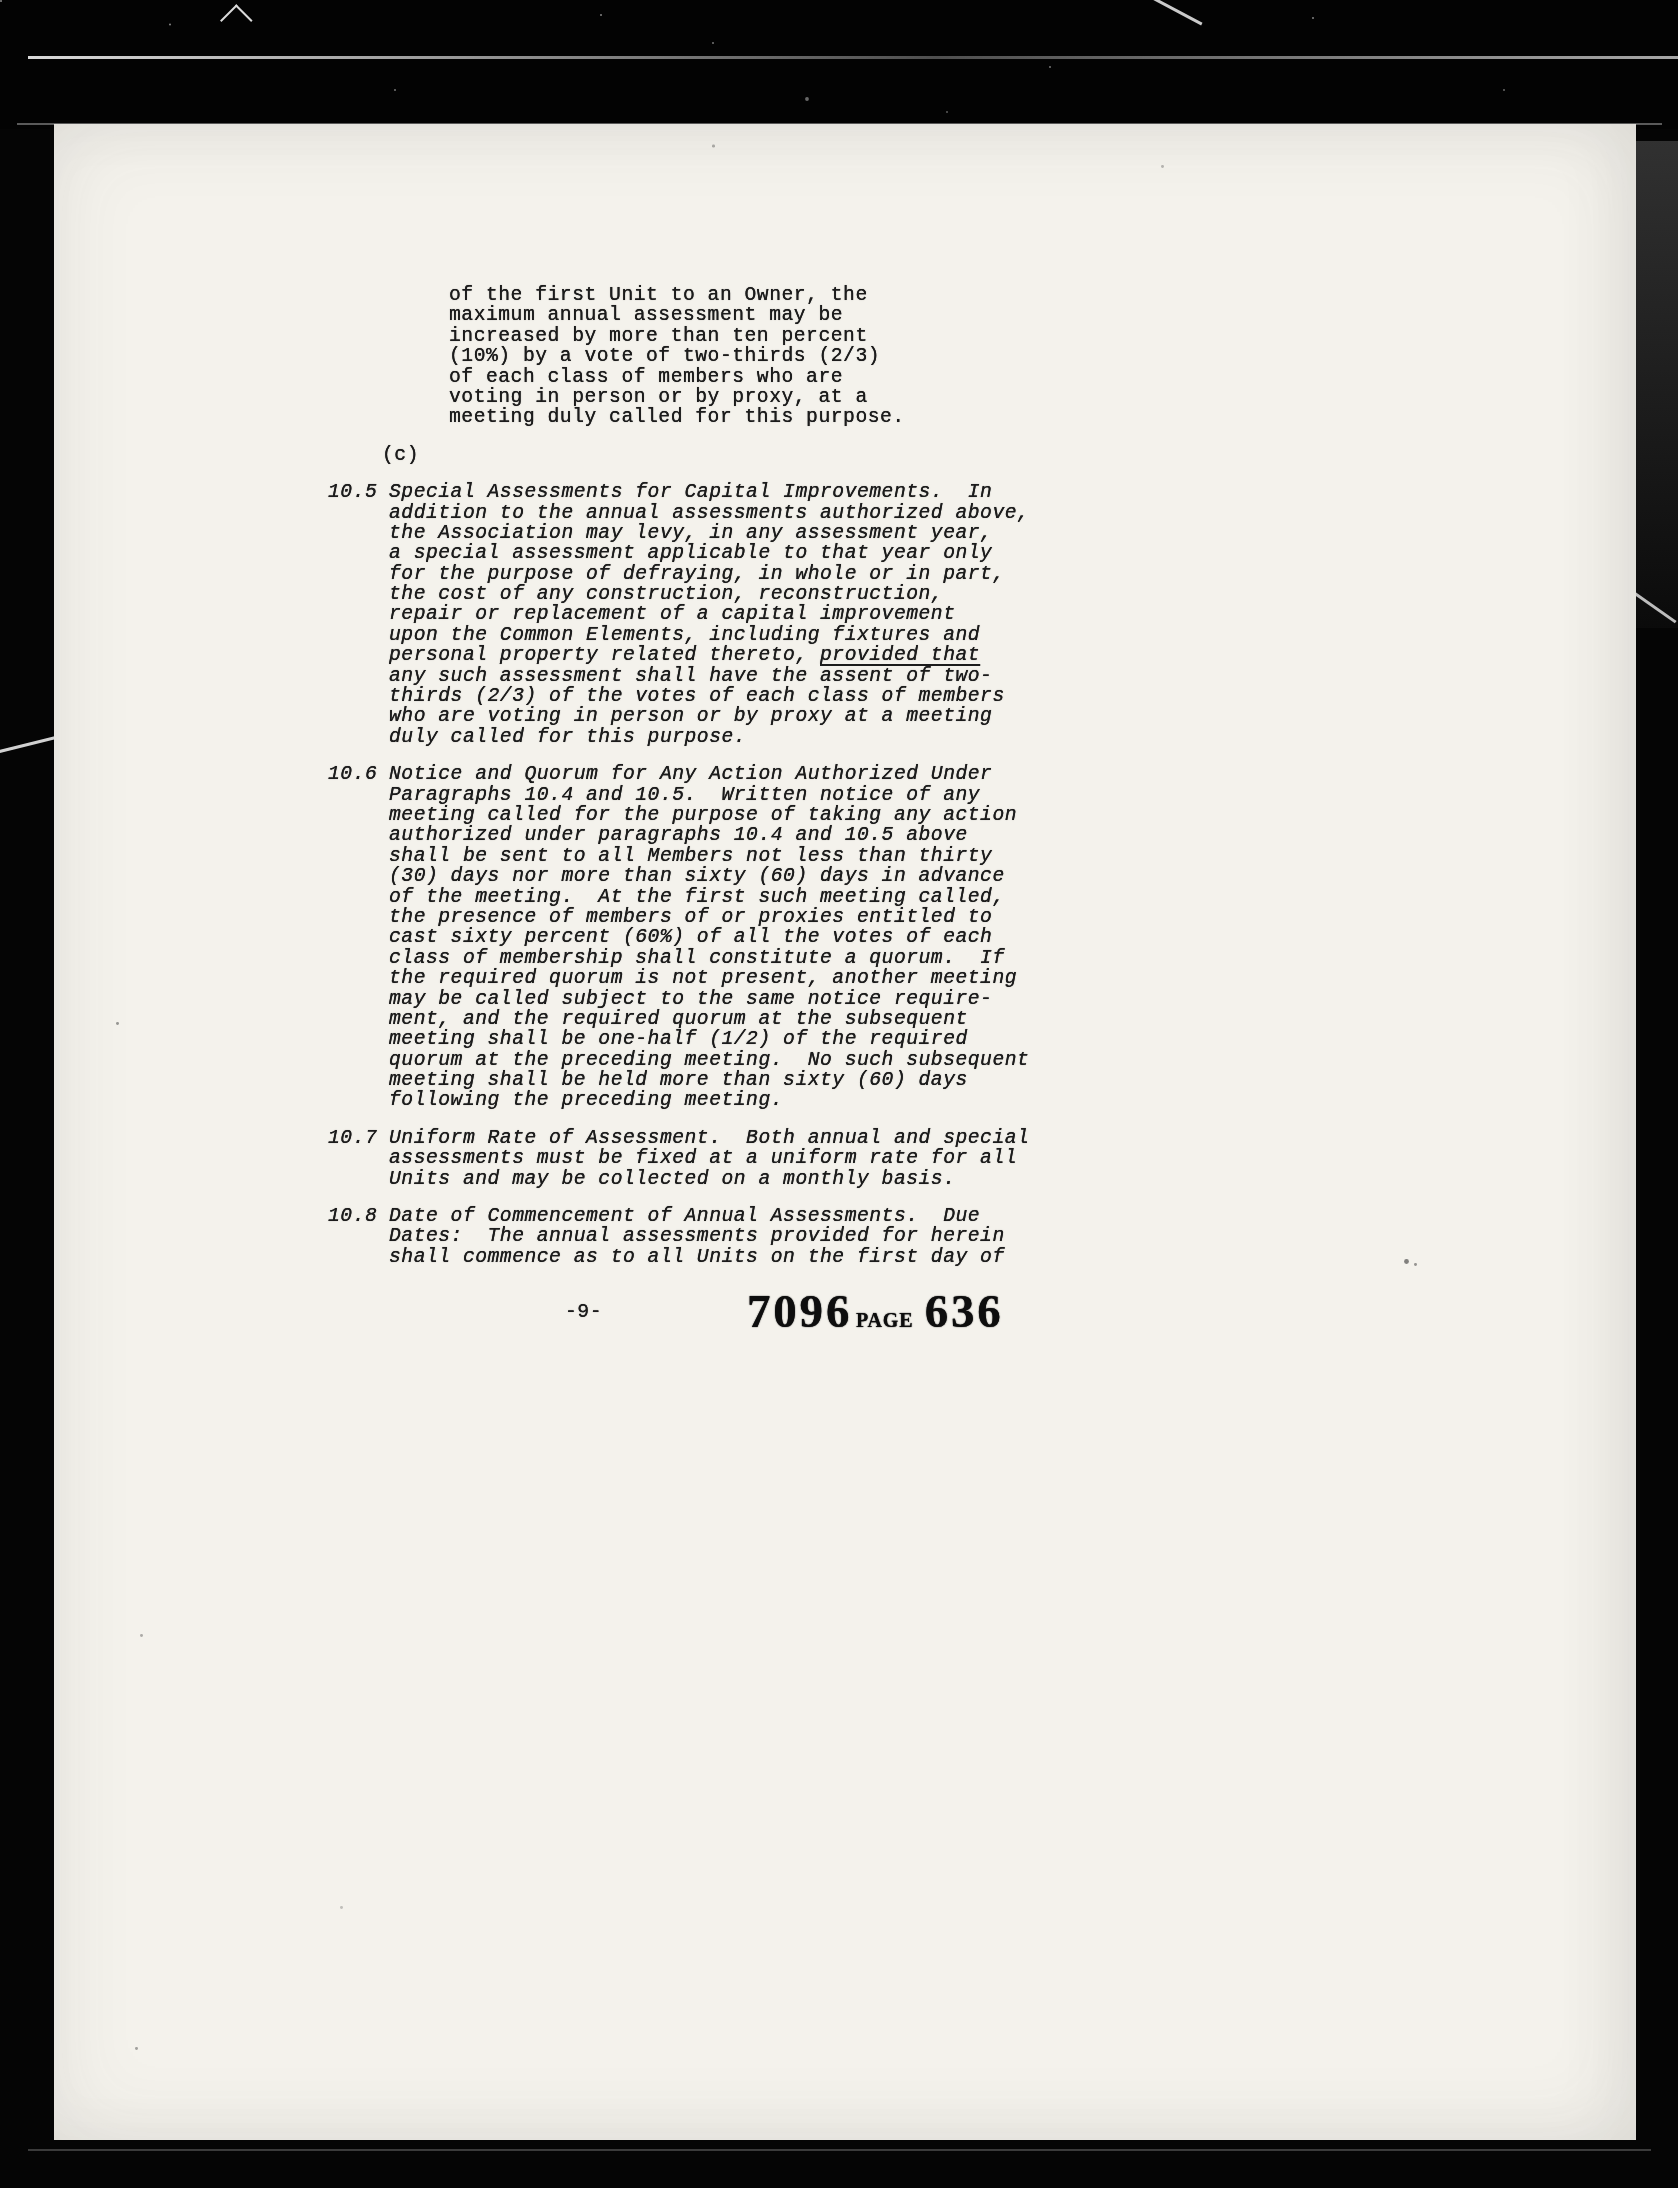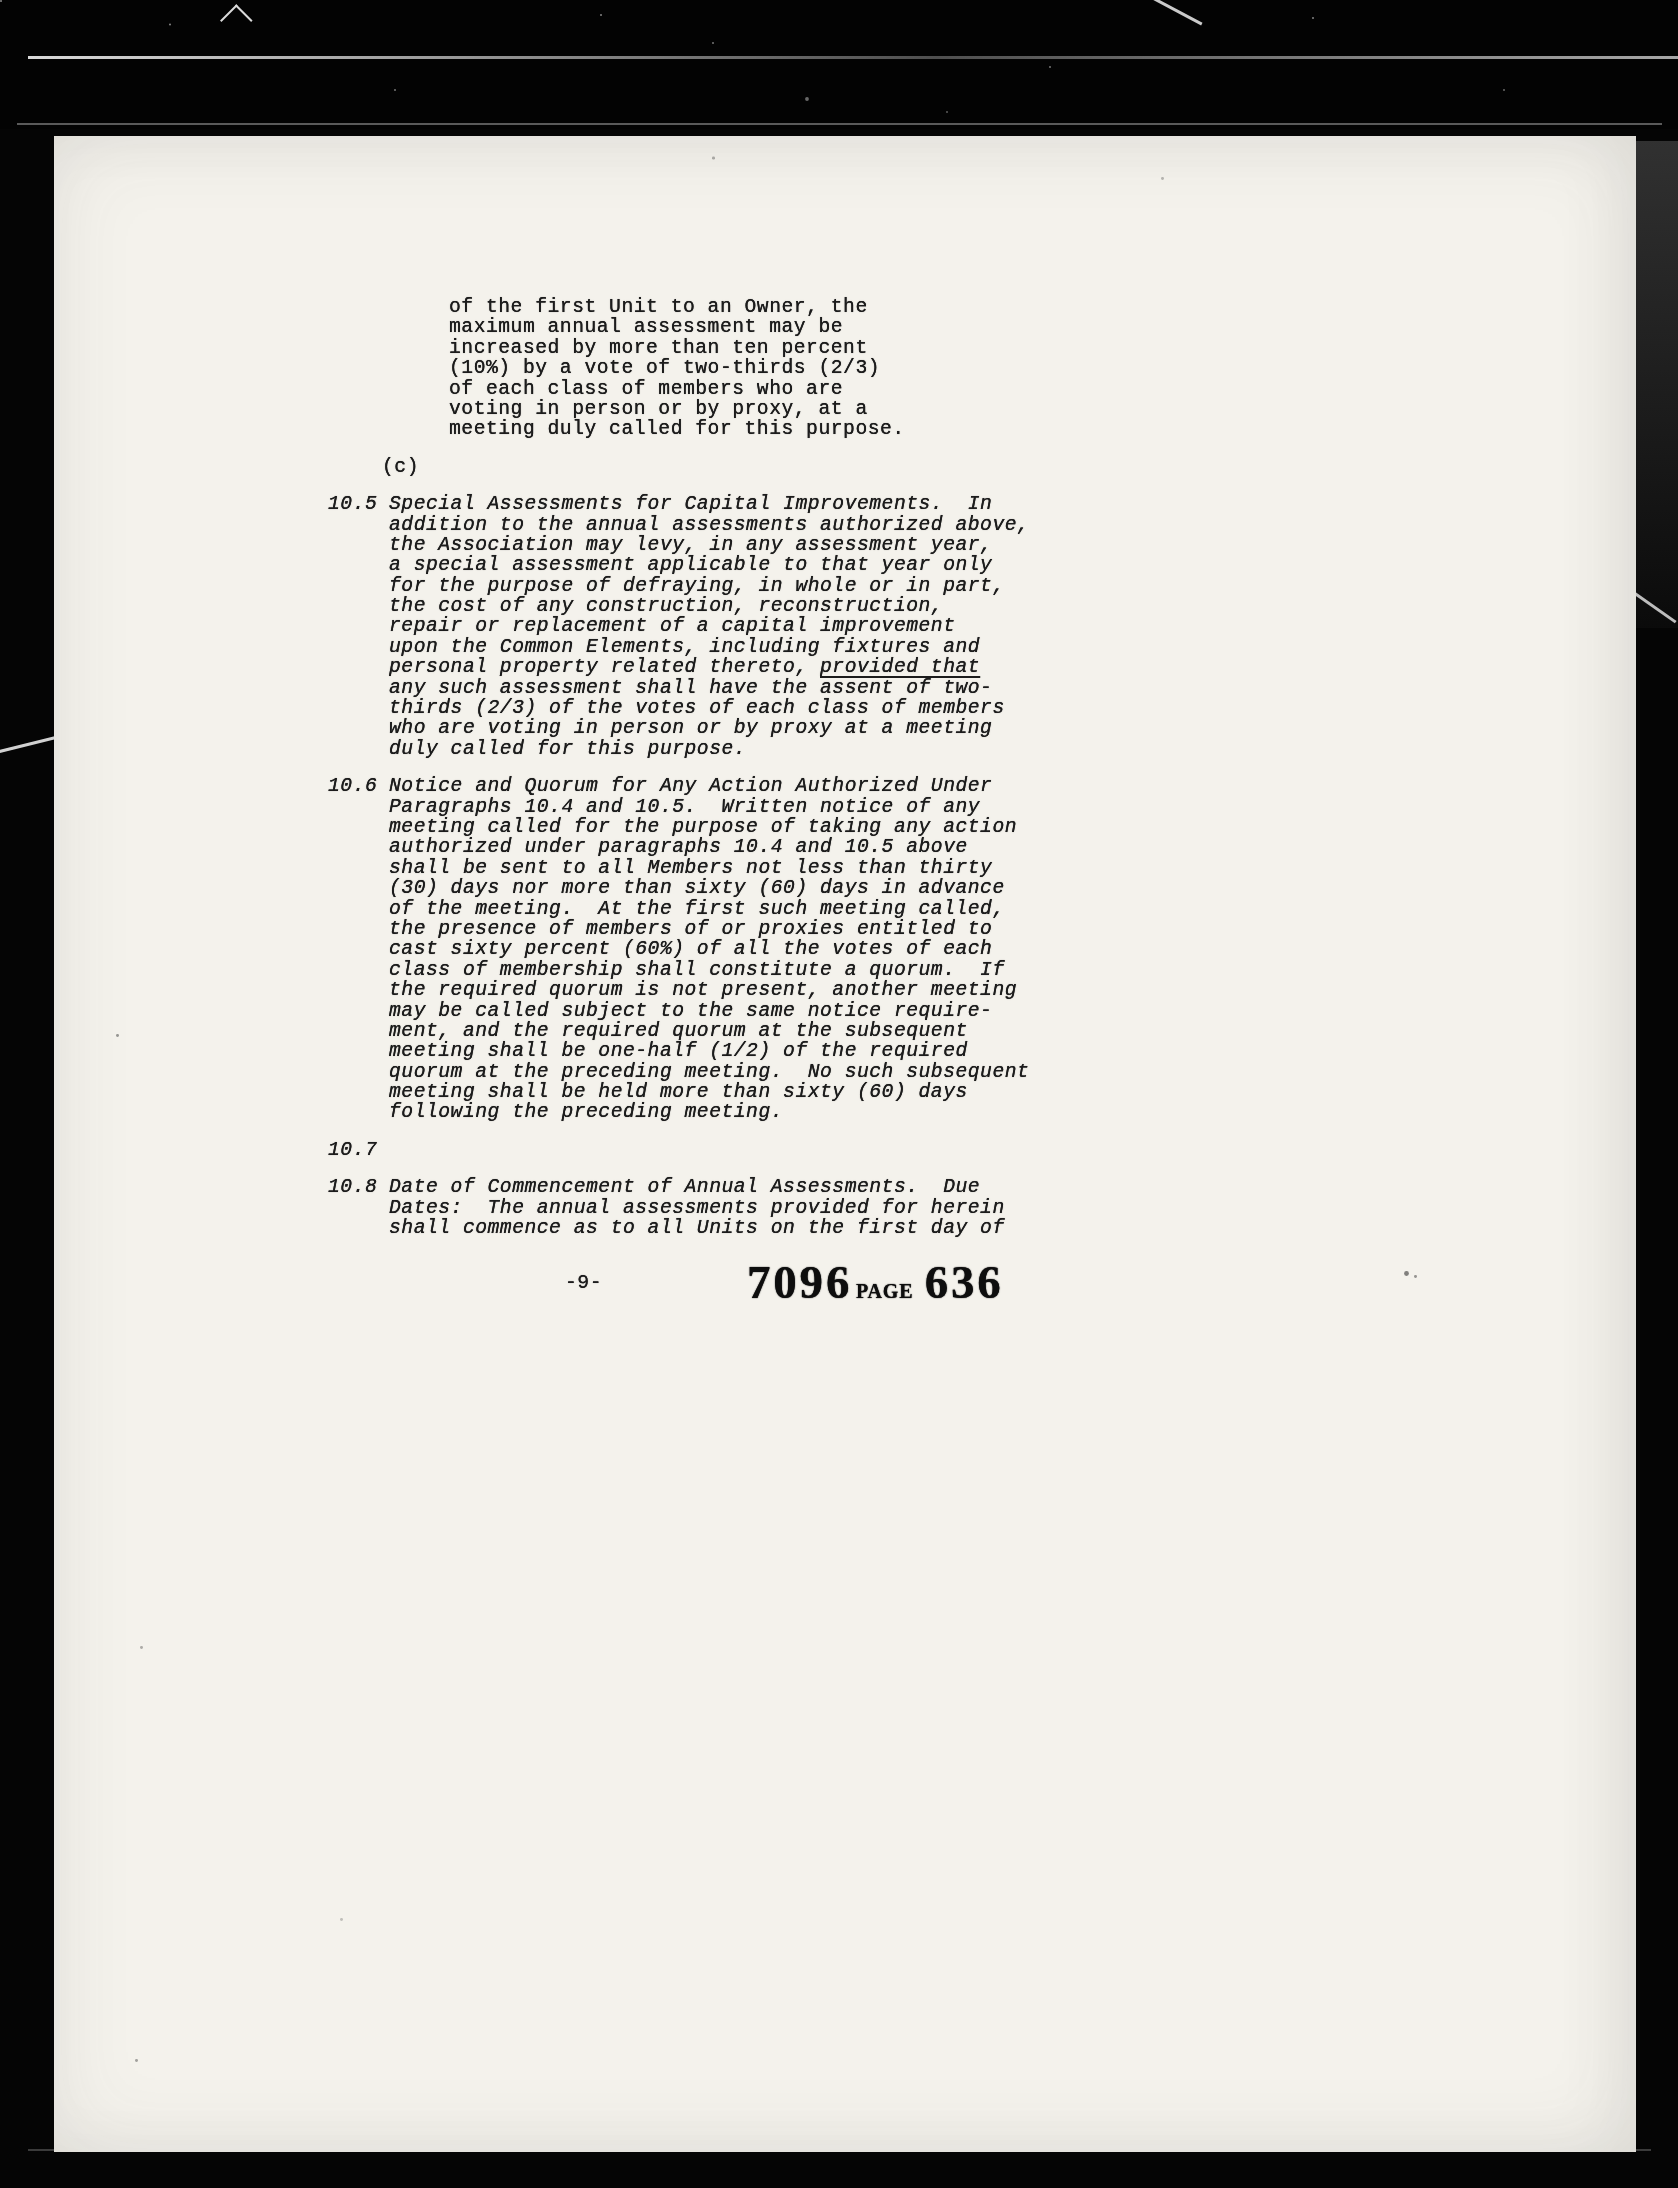--- a/index.html
+++ b/index.html
@@ -46,21 +46,21 @@
   .scratch-left{
     position:absolute;left:-5.6px;top:742px;width:75px;height:2.8px;
     background:#e8e8e8;transform:rotate(-14deg);opacity:.9;
   }
   .scratch-right{
     position:absolute;left:1623px;top:604px;width:58px;height:2.8px;
     background:#dddddd;transform:rotate(35deg);opacity:.85;
   }
   
   .page{
-    position:absolute;left:54px;top:136px;width:1582px;height:2016px;
+    position:absolute;left:54px;top:124px;width:1582px;height:2016px;
     background:#f4f2ec;
     box-shadow:inset 0 0 84px rgba(70,70,70,.10), inset -26px 0 56px rgba(90,90,90,.06);
   }
   .specks{position:absolute;left:0;top:0;width:2.8px;height:2.8px;background:transparent;border-radius:50%;
     box-shadow:
       1351px 1136px 0 0.9px rgba(35,35,35,.55),
       1360px 1139px 0 0 rgba(35,35,35,.45),
       62px 898px 0 0 rgba(40,40,40,.45),
       658px 20.6px 0 0 rgba(40,40,40,.35),
       1107px 41px 0 0 rgba(40,40,40,.3),
@@ -172,20 +172,25 @@
           <div class="tline">ment, and the required quorum at the subsequent</div>
           <div class="tline">meeting shall be one-half (1/2) of the required</div>
           <div class="tline">quorum at the preceding meeting.  No such subsequent</div>
           <div class="tline">meeting shall be held more than sixty (60) days</div>
           <div class="tline">following the preceding meeting.</div>
         </div>
     </div>
 
     <div class="sec indent-main">
       <div class="num">10.7</div>
+      <div class="body">
+          <div class="tline">Uniform Rate of Assessment.  Both annual and special</div>
+          <div class="tline">assessments must be fixed at a uniform rate for all</div>
+          <div class="tline">Units and may be collected on a monthly basis.</div>
+        </div>
     </div>
 
     <div class="sec indent-main">
       <div class="num">10.8</div>
       <div class="body">
           <div class="tline">Date of Commencement of Annual Assessments.  Due</div>
           <div class="tline">Dates:  The annual assessments provided for herein</div>
           <div class="tline">shall commence as to all Units on the first day of</div>
         </div>
     </div>

